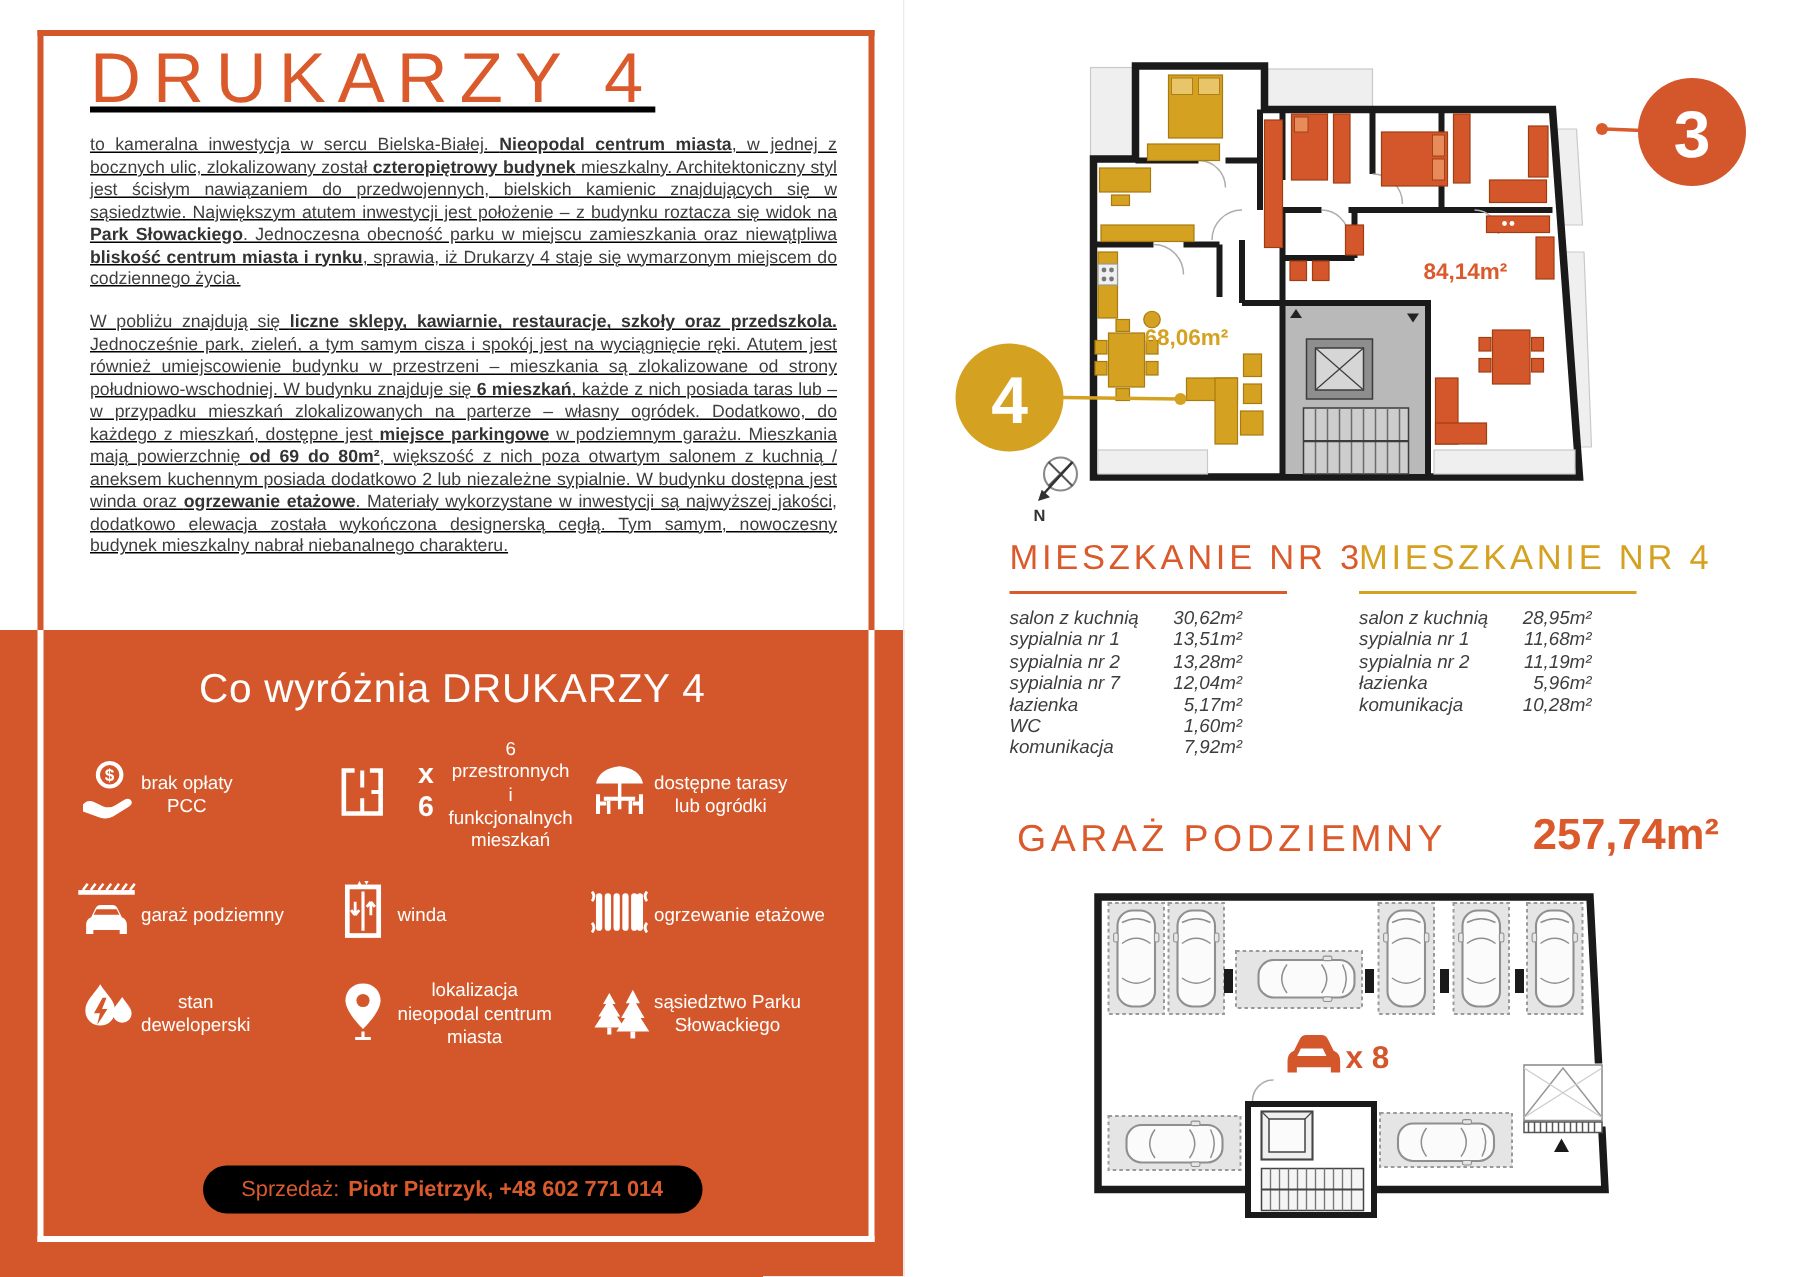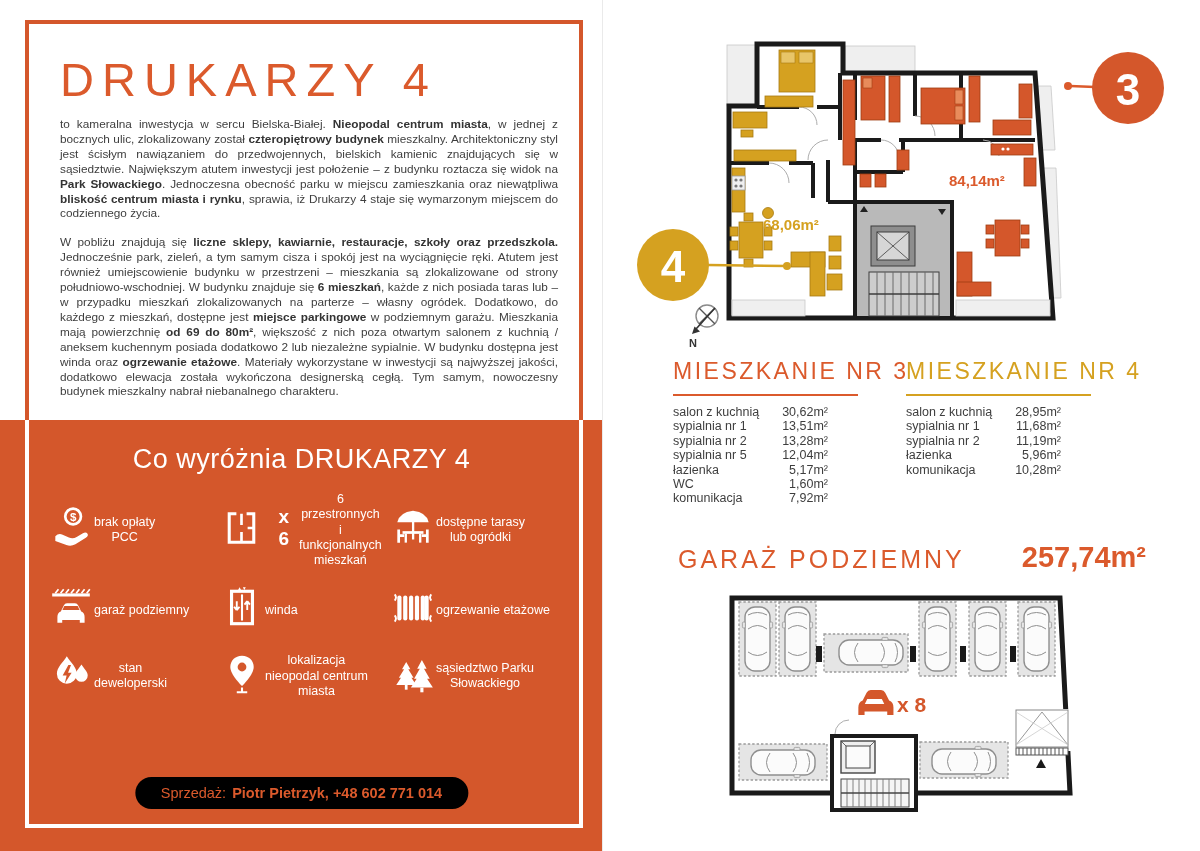--- a/index.html
+++ b/index.html
@@ -7,21 +7,21 @@
   }
   *{margin:0;padding:0;box-sizing:border-box;}
   html,body{background:#fff;}
   body{font-family:"Liberation Sans",sans-serif;}
   .canvas{position:relative;width:1200px;height:851px;background:#fff;overflow:hidden;}
 
   
   .left-page{position:absolute;left:0;top:0;width:603px;height:851px;background:#fff;}
   .frame-top{position:absolute;left:25px;top:20px;width:558px;height:400px;
     border:4px solid var(--orange);border-bottom:none;pointer-events:none;}
-  .content{position:absolute;left:60px;top:52px;width:498px;}
+  .content{position:absolute;left:60px;top:24px;width:498px;text-decoration:underline;}
   h1.title{font-size:47px;font-weight:400;letter-spacing:8px;color:var(--orange-text);
     margin:4px 0 14px 0;line-height:1.0;}
   .body-par{font-size:11.8px;line-height:14.9px;color:var(--ink);text-align:justify;margin-bottom:14px;}
   .body-par b{color:#333;}
   .orange-box{position:absolute;left:0;top:420px;width:603px;height:431px;background:var(--orange);color:#fff;}
   .frame-bottom{position:absolute;left:25px;top:0;width:558px;height:408px;
     border:4px solid #fff;border-top:none;pointer-events:none;}
   .feat-title{font-size:27px;font-weight:400;text-align:center;margin:24px 40px 12px 40px;letter-spacing:.5px;}
   .features{display:grid;grid-template-columns:1fr 1fr 1fr;row-gap:16px;column-gap:6px;margin:0 48px;}
   .feature{display:flex;flex-direction:row;align-items:center;text-align:center;}
@@ -51,21 +51,21 @@
   .badge-num{fill:#fff;font-size:44px;font-weight:700;text-anchor:middle;}
   .conn-o{stroke:var(--orange-text);stroke-width:2.4;}
   .conn-g{stroke:var(--gold);stroke-width:2.4;}
   .stall{fill:#E5E5E5;stroke:#9A9A9A;stroke-width:1.3;stroke-dasharray:2.4 2;}
 
   .apt-table{position:absolute;top:358px;width:185px;}
   .apt-t3{left:70px;} .apt-t4{left:303px;}
   .apt-title{font-size:23px;font-weight:400;letter-spacing:2.5px;padding-bottom:9px;margin-bottom:9px;white-space:nowrap;}
   .apt-t3 .apt-title{color:var(--orange-text);border-bottom:2.5px solid var(--orange-text);}
   .apt-t4 .apt-title{color:var(--gold);border-bottom:2.5px solid var(--gold);}
-  .apt-rows{width:155px;}
+  .apt-rows{width:155px;font-style:italic;}
   .apt-row{display:flex;justify-content:space-between;font-size:12.5px;line-height:14.4px;color:var(--ink);}
   .garage-head{position:absolute;left:75px;top:545px;width:470px;}
   .garage-title{font-size:25px;font-weight:400;letter-spacing:3px;color:var(--orange-text);}
   .garage-area{position:absolute;right:2px;top:-4px;font-size:29px;font-weight:700;color:var(--orange-text);}
 </style>
 </head>
 <body>
 
 <svg width="0" height="0" style="position:absolute" aria-hidden="true">
 <defs>
@@ -395,21 +395,21 @@
     <span class="apt-label">sypialnia nr 1</span>
     <span class="apt-val">13,51m²</span>
   </div>
 
   <div class="apt-row">
     <span class="apt-label">sypialnia nr 2</span>
     <span class="apt-val">13,28m²</span>
   </div>
 
   <div class="apt-row">
-    <span class="apt-label">sypialnia nr 5</span>
+    <span class="apt-label">sypialnia nr 7</span>
     <span class="apt-val">12,04m²</span>
   </div>
 
   <div class="apt-row">
     <span class="apt-label">łazienka</span>
     <span class="apt-val">5,17m²</span>
   </div>
 
   <div class="apt-row">
     <span class="apt-label">WC</span>

